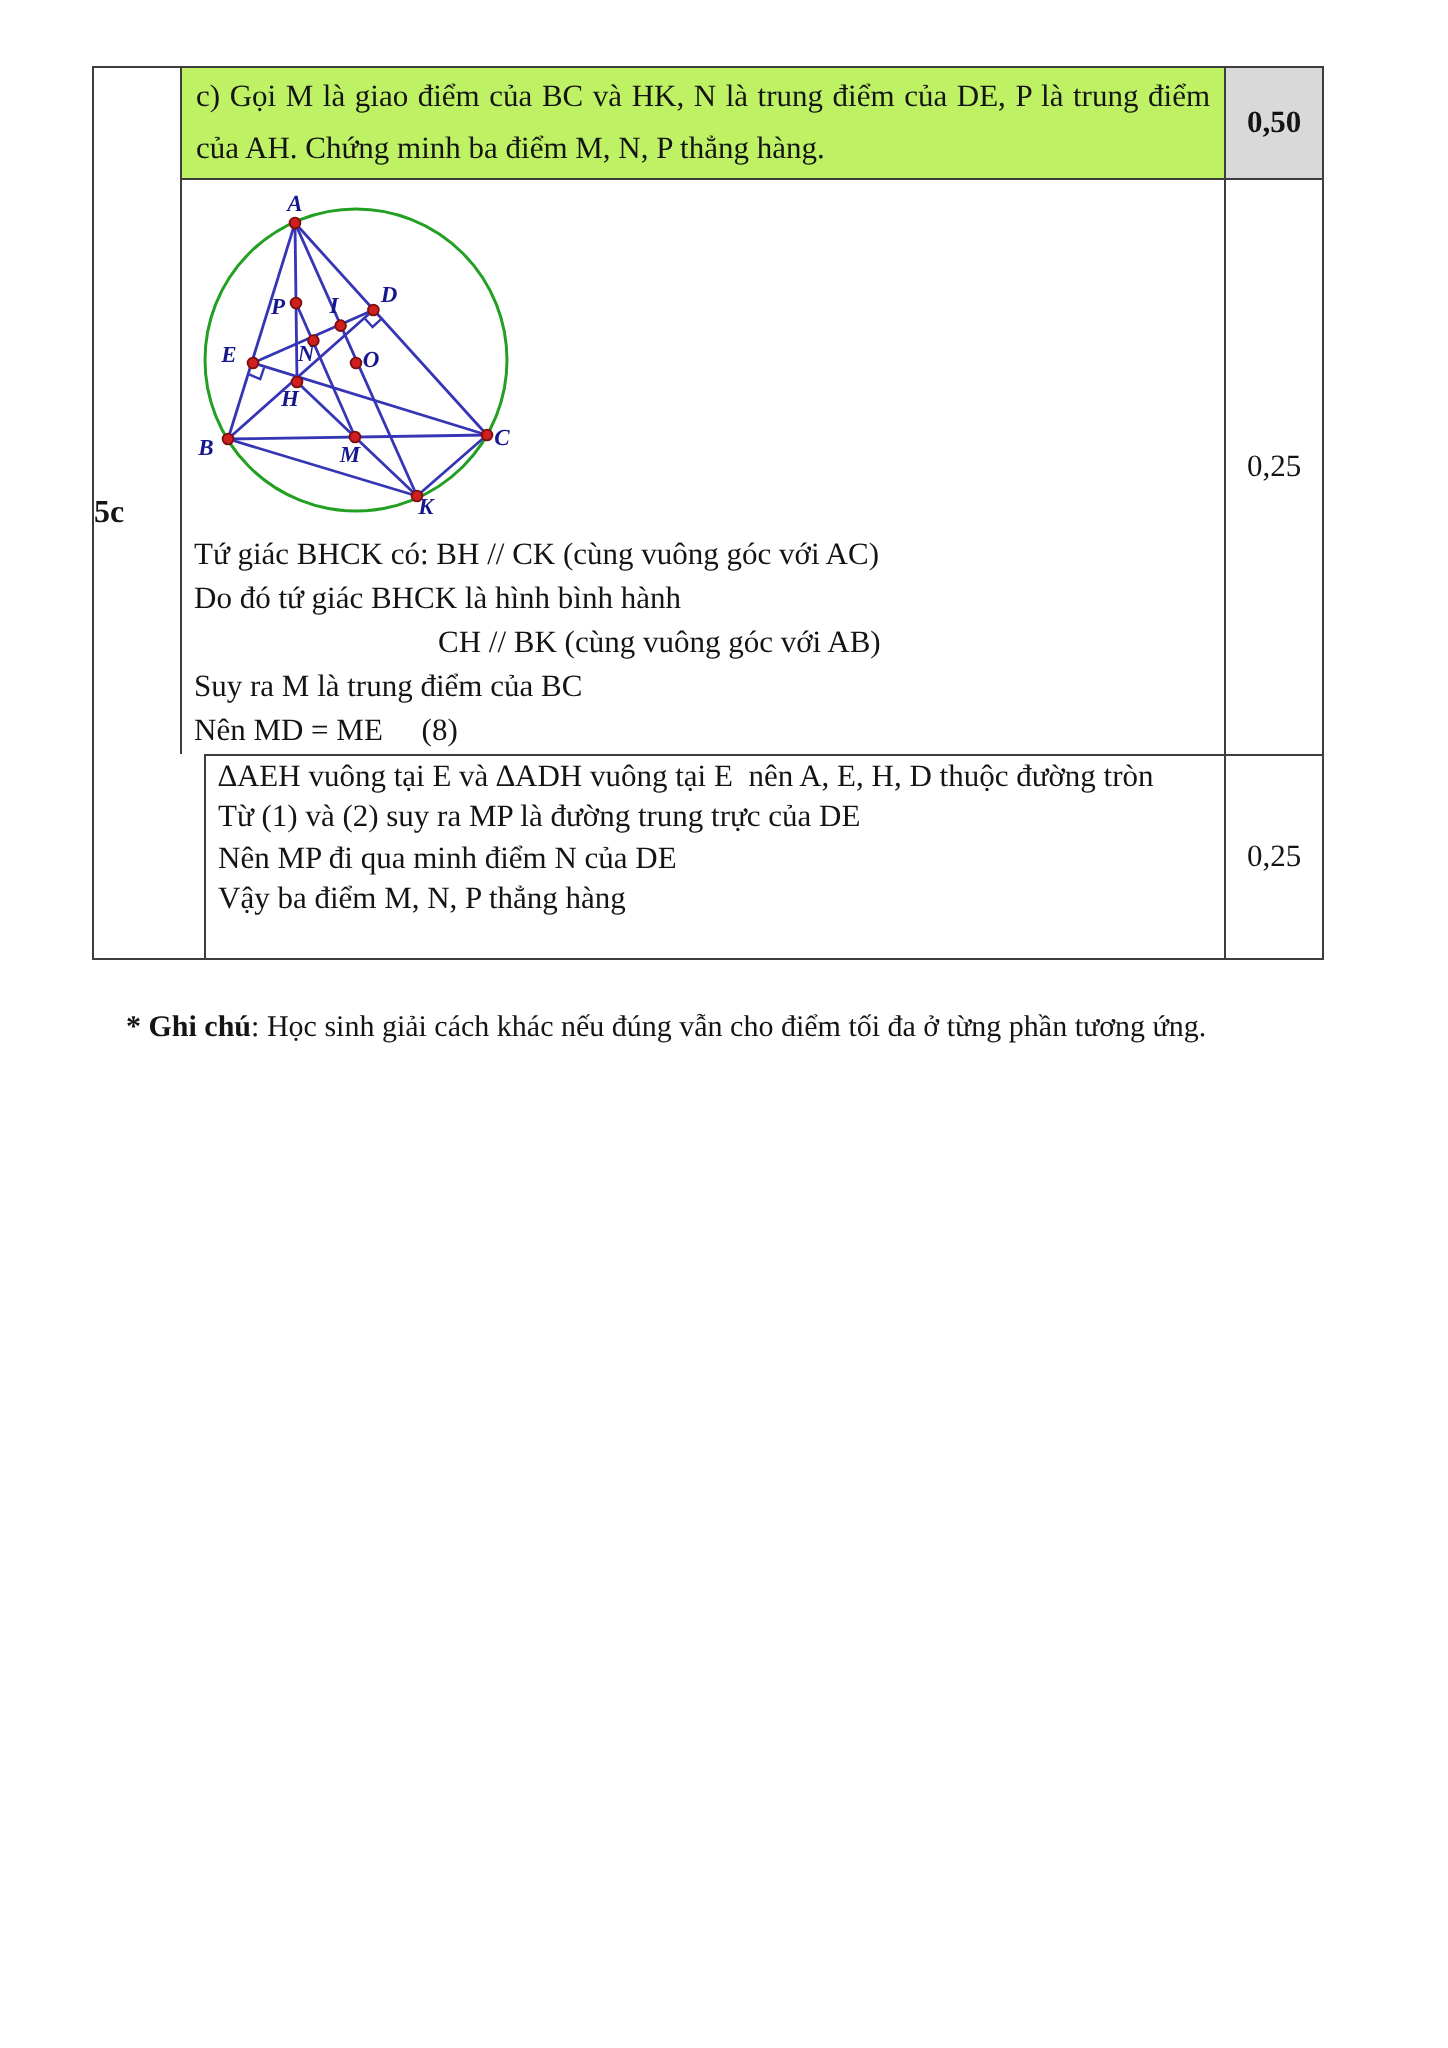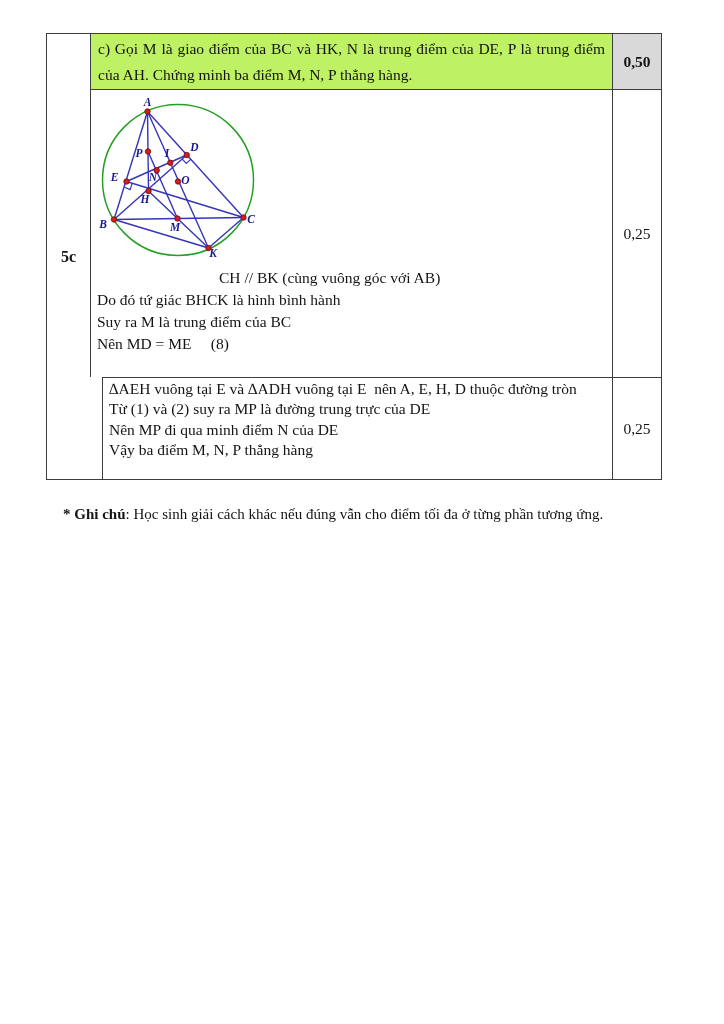--- a/index.html
+++ b/index.html
@@ -10,21 +10,21 @@
     position:absolute; left:46px; top:33px; width:616px; height:447px;
     display:grid;
     grid-template-columns:43px 1fr 49px;
     grid-template-rows:55px 288px 1fr;
     border:1px solid #3d3d3d;
     background:#ffffff;
   }
   .cell { overflow:hidden; }
   .label-cell {
     grid-column:1; grid-row:1/4;
-    display:flex; align-items:center; justify-content:center;
+    display:flex; align-items:center; 
     font-weight:bold; font-size:16px;
   }
   .q-cell {
     grid-column:2; grid-row:1;
     background:#bef264; border-left:1px solid #3d3d3d;
     padding:2px 7px 0 7px; font-size:15.5px; line-height:25.5px;
   }
   .q-line { white-space:pre-wrap; }
   .q-line.justify { text-align:justify; text-align-last:justify; }
   .score-cell {
@@ -112,22 +112,23 @@
           <text x="212" y="253.5" fill="#16168e" font-size="11.5" font-style="italic" font-weight="bold" font-family="&quot;Liberation Serif&quot;, serif" text-anchor="middle" dominant-baseline="middle">K</text>
           <text x="193.5" y="147.5" fill="#16168e" font-size="11.5" font-style="italic" font-weight="bold" font-family="&quot;Liberation Serif&quot;, serif" text-anchor="middle" dominant-baseline="middle">D</text>
           <text x="113.5" y="177.5" fill="#16168e" font-size="11.5" font-style="italic" font-weight="bold" font-family="&quot;Liberation Serif&quot;, serif" text-anchor="middle" dominant-baseline="middle">E</text>
           <text x="144" y="199.5" fill="#16168e" font-size="11.5" font-style="italic" font-weight="bold" font-family="&quot;Liberation Serif&quot;, serif" text-anchor="middle" dominant-baseline="middle">H</text>
           <text x="138" y="153.5" fill="#16168e" font-size="11.5" font-style="italic" font-weight="bold" font-family="&quot;Liberation Serif&quot;, serif" text-anchor="middle" dominant-baseline="middle">P</text>
           <text x="166" y="153" fill="#16168e" font-size="11.5" font-style="italic" font-weight="bold" font-family="&quot;Liberation Serif&quot;, serif" text-anchor="middle" dominant-baseline="middle">I</text>
           <text x="152" y="177" fill="#16168e" font-size="11.5" font-style="italic" font-weight="bold" font-family="&quot;Liberation Serif&quot;, serif" text-anchor="middle" dominant-baseline="middle">N</text>
           <text x="184.5" y="180" fill="#16168e" font-size="11.5" font-style="italic" font-weight="bold" font-family="&quot;Liberation Serif&quot;, serif" text-anchor="middle" dominant-baseline="middle">O</text>
           <text x="174" y="227.5" fill="#16168e" font-size="11.5" font-style="italic" font-weight="bold" font-family="&quot;Liberation Serif&quot;, serif" text-anchor="middle" dominant-baseline="middle">M</text>
         </svg>
+      <div class="t-line">Tứ giác BHCK có: BH // CK (cùng vuông góc với AC)</div>
+      <div class="t-line">Do đó tứ giác BHCK là hình bình hành</div>
       <div class="t-line indent">CH // BK (cùng vuông góc với AB)</div>
-      <div class="t-line">Do đó tứ giác BHCK là hình bình hành</div>
       <div class="t-line">Suy ra M là trung điểm của BC</div>
       <div class="t-line">Nên MD = ME     (8)</div>
     </div>
 
     <div class="cell score-cell score-2">
       <span>0,25</span>
     </div>
 
     <div class="cell sol2-cell">
       <div class="t-line">∆AEH vuông tại E và ∆ADH vuông tại E  nên A, E, H, D thuộc đường tròn</div>

